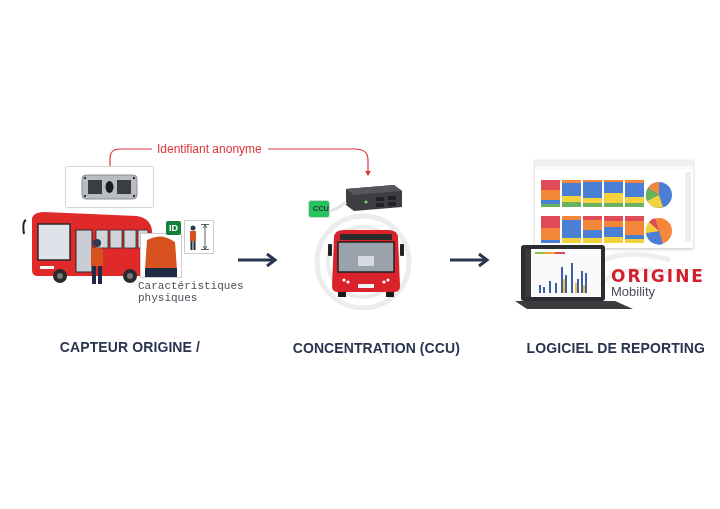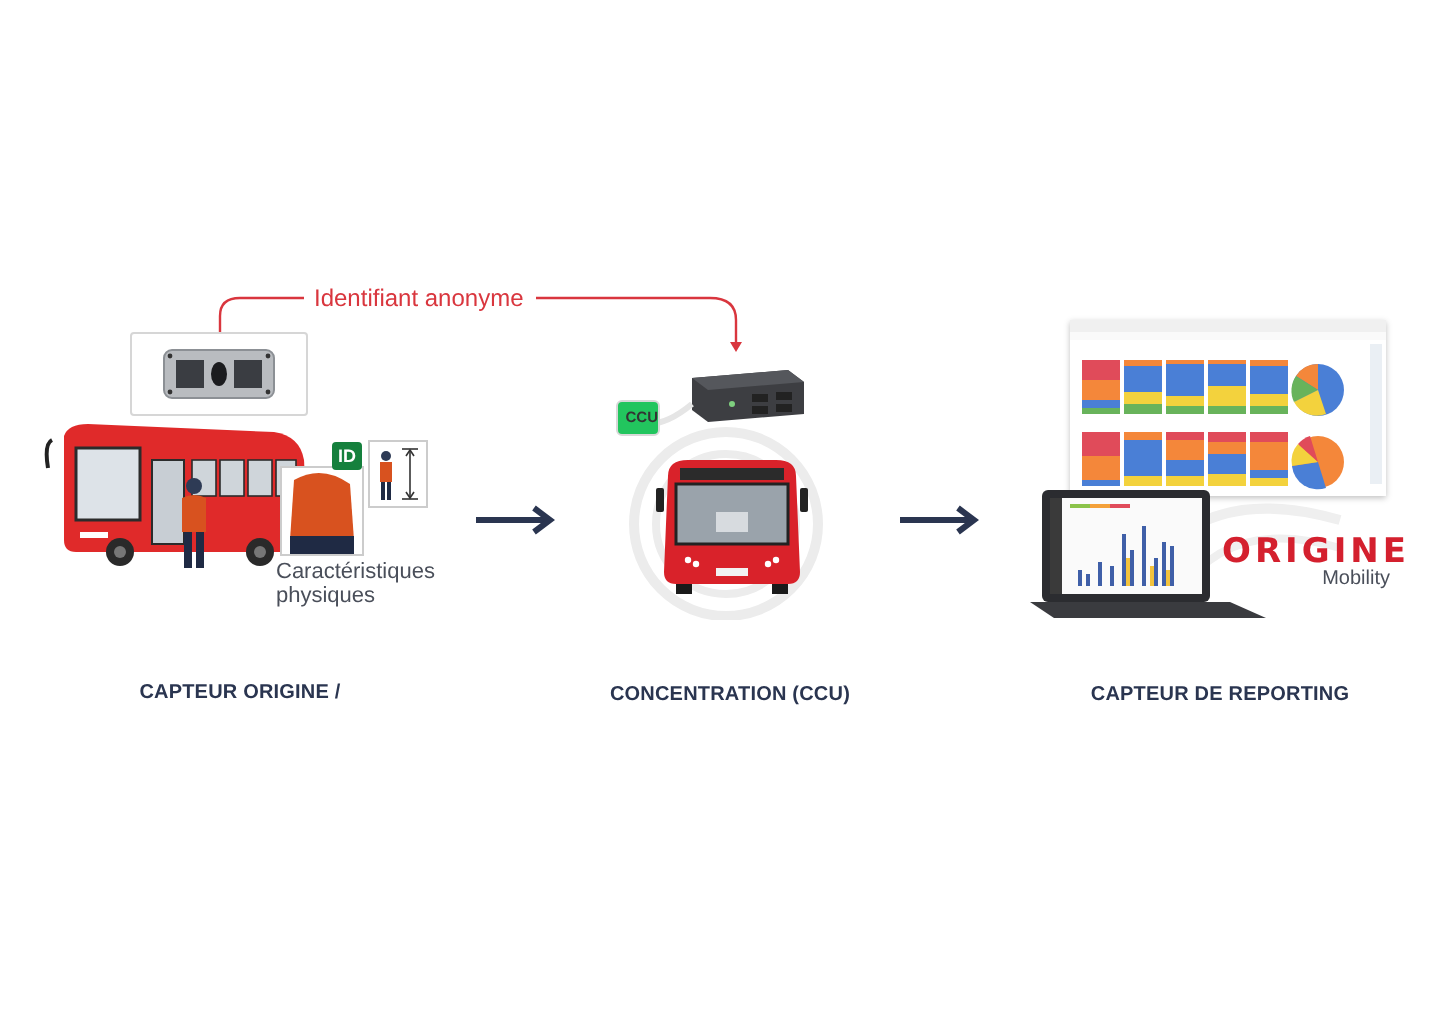--- a/index.html
+++ b/index.html
@@ -1,18 +1,18 @@
 <!DOCTYPE html>
 <html><head>
 <meta charset="utf-8">
 <style>
   html, body { margin:0; padding:0; background:#ffffff; }
   body { width:720px; height:509px; position:relative; overflow:hidden; font-family:"Liberation Sans", sans-serif; }
   .abs { position:absolute; }
-  .caption { color:#2a3550; font-weight:bold; font-size:10px; line-height:14px; text-align:center; letter-spacing:0.1px; }
+  .caption { color:#2a3550; font-weight:bold; font-size:14px; line-height:14px; text-align:right; letter-spacing:0.1px; }
   .label-red { color:#d9363e; font-size:12px; }
   .label-gray { color:#4a4f5a; font-size:11px; line-height:12px; }
   svg { display:block; }
 </style>
 </head>
 <body>
 
 
 
 
@@ -75,21 +75,21 @@
     <rect x="5" y="10" width="6" height="10" fill="#d8521f"></rect>
     <rect x="5.5" y="20" width="2" height="9" fill="#1f2a44"></rect>
       <rect x="8.5" y="20" width="2" height="9" fill="#1f2a44"></rect>
     <line x1="20" y1="4" x2="20" y2="28" stroke="#333" stroke-width="0.8"></line>
     <line x1="16" y1="3.5" x2="24" y2="3.5" stroke="#333" stroke-width="0.8"></line>
     <line x1="16" y1="28.5" x2="24" y2="28.5" stroke="#333" stroke-width="0.8"></line>
     <path d="M18,7 L20,4 L22,7" stroke="#333" stroke-width="0.8" fill="none"></path>
     <path d="M18,25 L20,28 L22,25" stroke="#333" stroke-width="0.8" fill="none"></path>
   </svg>
 </div>
-<div class="abs label-gray" style="left:138px;top:280px;">
+<div class="abs label-gray" style="left:138px;top:280px;font-family:Liberation Mono, monospace;">
   <div>Caractéristiques</div>
   <div>physiques</div>
 </div>
 
 
 <svg class="abs" style="left:237px;top:252px;" width="42" height="16">
   <line x1="1" y1="8" x2="36" y2="8" stroke="#2a3550" stroke-width="3"></line>
   <path d="M30,2 L38,8 L30,14" stroke="#2a3550" stroke-width="3" fill="none" stroke-linejoin="miter"></path>
 </svg>
 
@@ -224,28 +224,28 @@
     <g fill="#f3c33d">
           <rect x="48" y="34" width="2" height="14"></rect>
           <rect x="60" y="38" width="2" height="10"></rect>
           <rect x="68" y="40" width="2" height="8"></rect>
         </g>
     <path d="M0,56 L100,56 L118,64 L12,64 Z" fill="#3a3b3f"></path>
   </svg>
 </div>
 <div class="abs" style="left:611px;top:266px;width:90px;">
   <div style="color:#d4202e;font-weight:bold;font-size:17px;letter-spacing:2px;font-family:'DejaVu Sans', sans-serif;">ORIGINE</div>
-  <div style="color:#4a4f5a;font-size:10px;text-align:right;padding-right:6px;margin-top:-2px;">Mobility</div>
+  <div style="color:#4a4f5a;font-size:13px;text-align:left;padding-right:6px;margin-top:-2px;">Mobility</div>
 </div>
 
 
 <div class="abs caption" style="left:40px;top:340px;width:160px;">
   <div>CAPTEUR ORIGINE /</div>
 </div>
 <div class="abs caption" style="left:270px;top:341px;width:190px;">
   <div>CONCENTRATION (CCU)</div>
 </div>
 <div class="abs caption" style="left:515px;top:341px;width:190px;">
-  <div>CAPTEUR DE REPORTING</div>
+  <div>LOGICIEL DE REPORTING</div>
 </div>
 
 
 
 
 </path></body></html>

